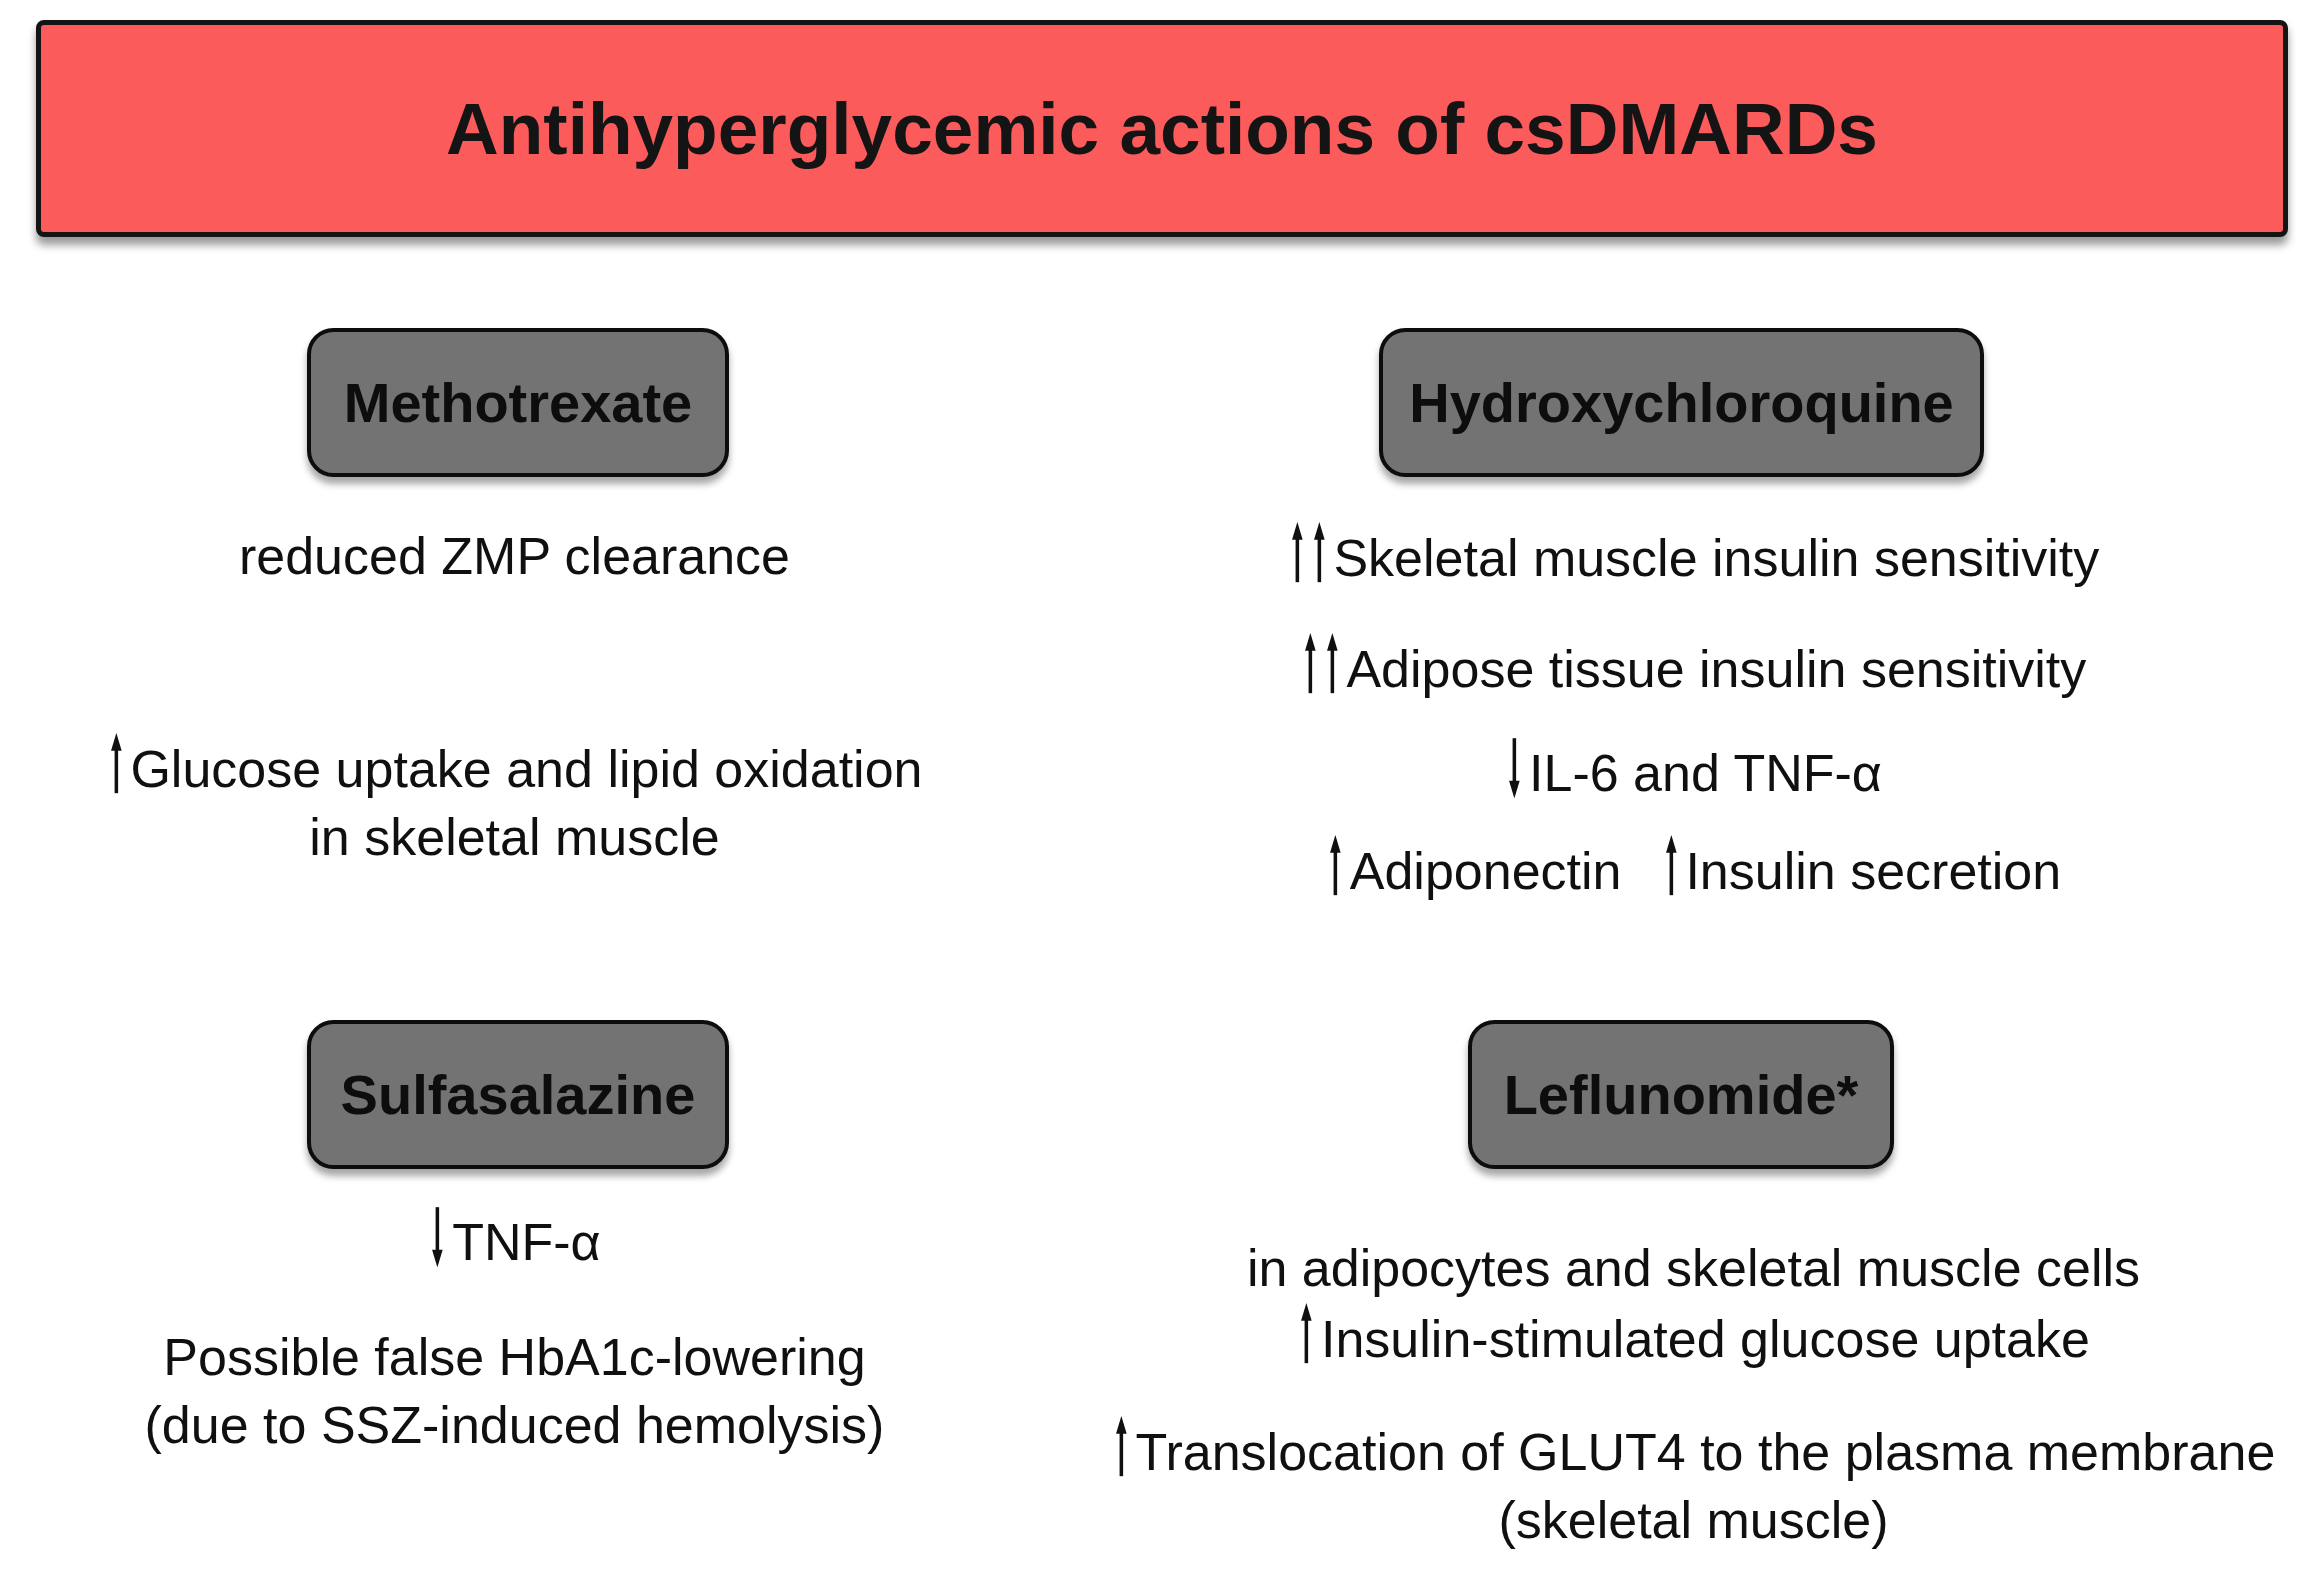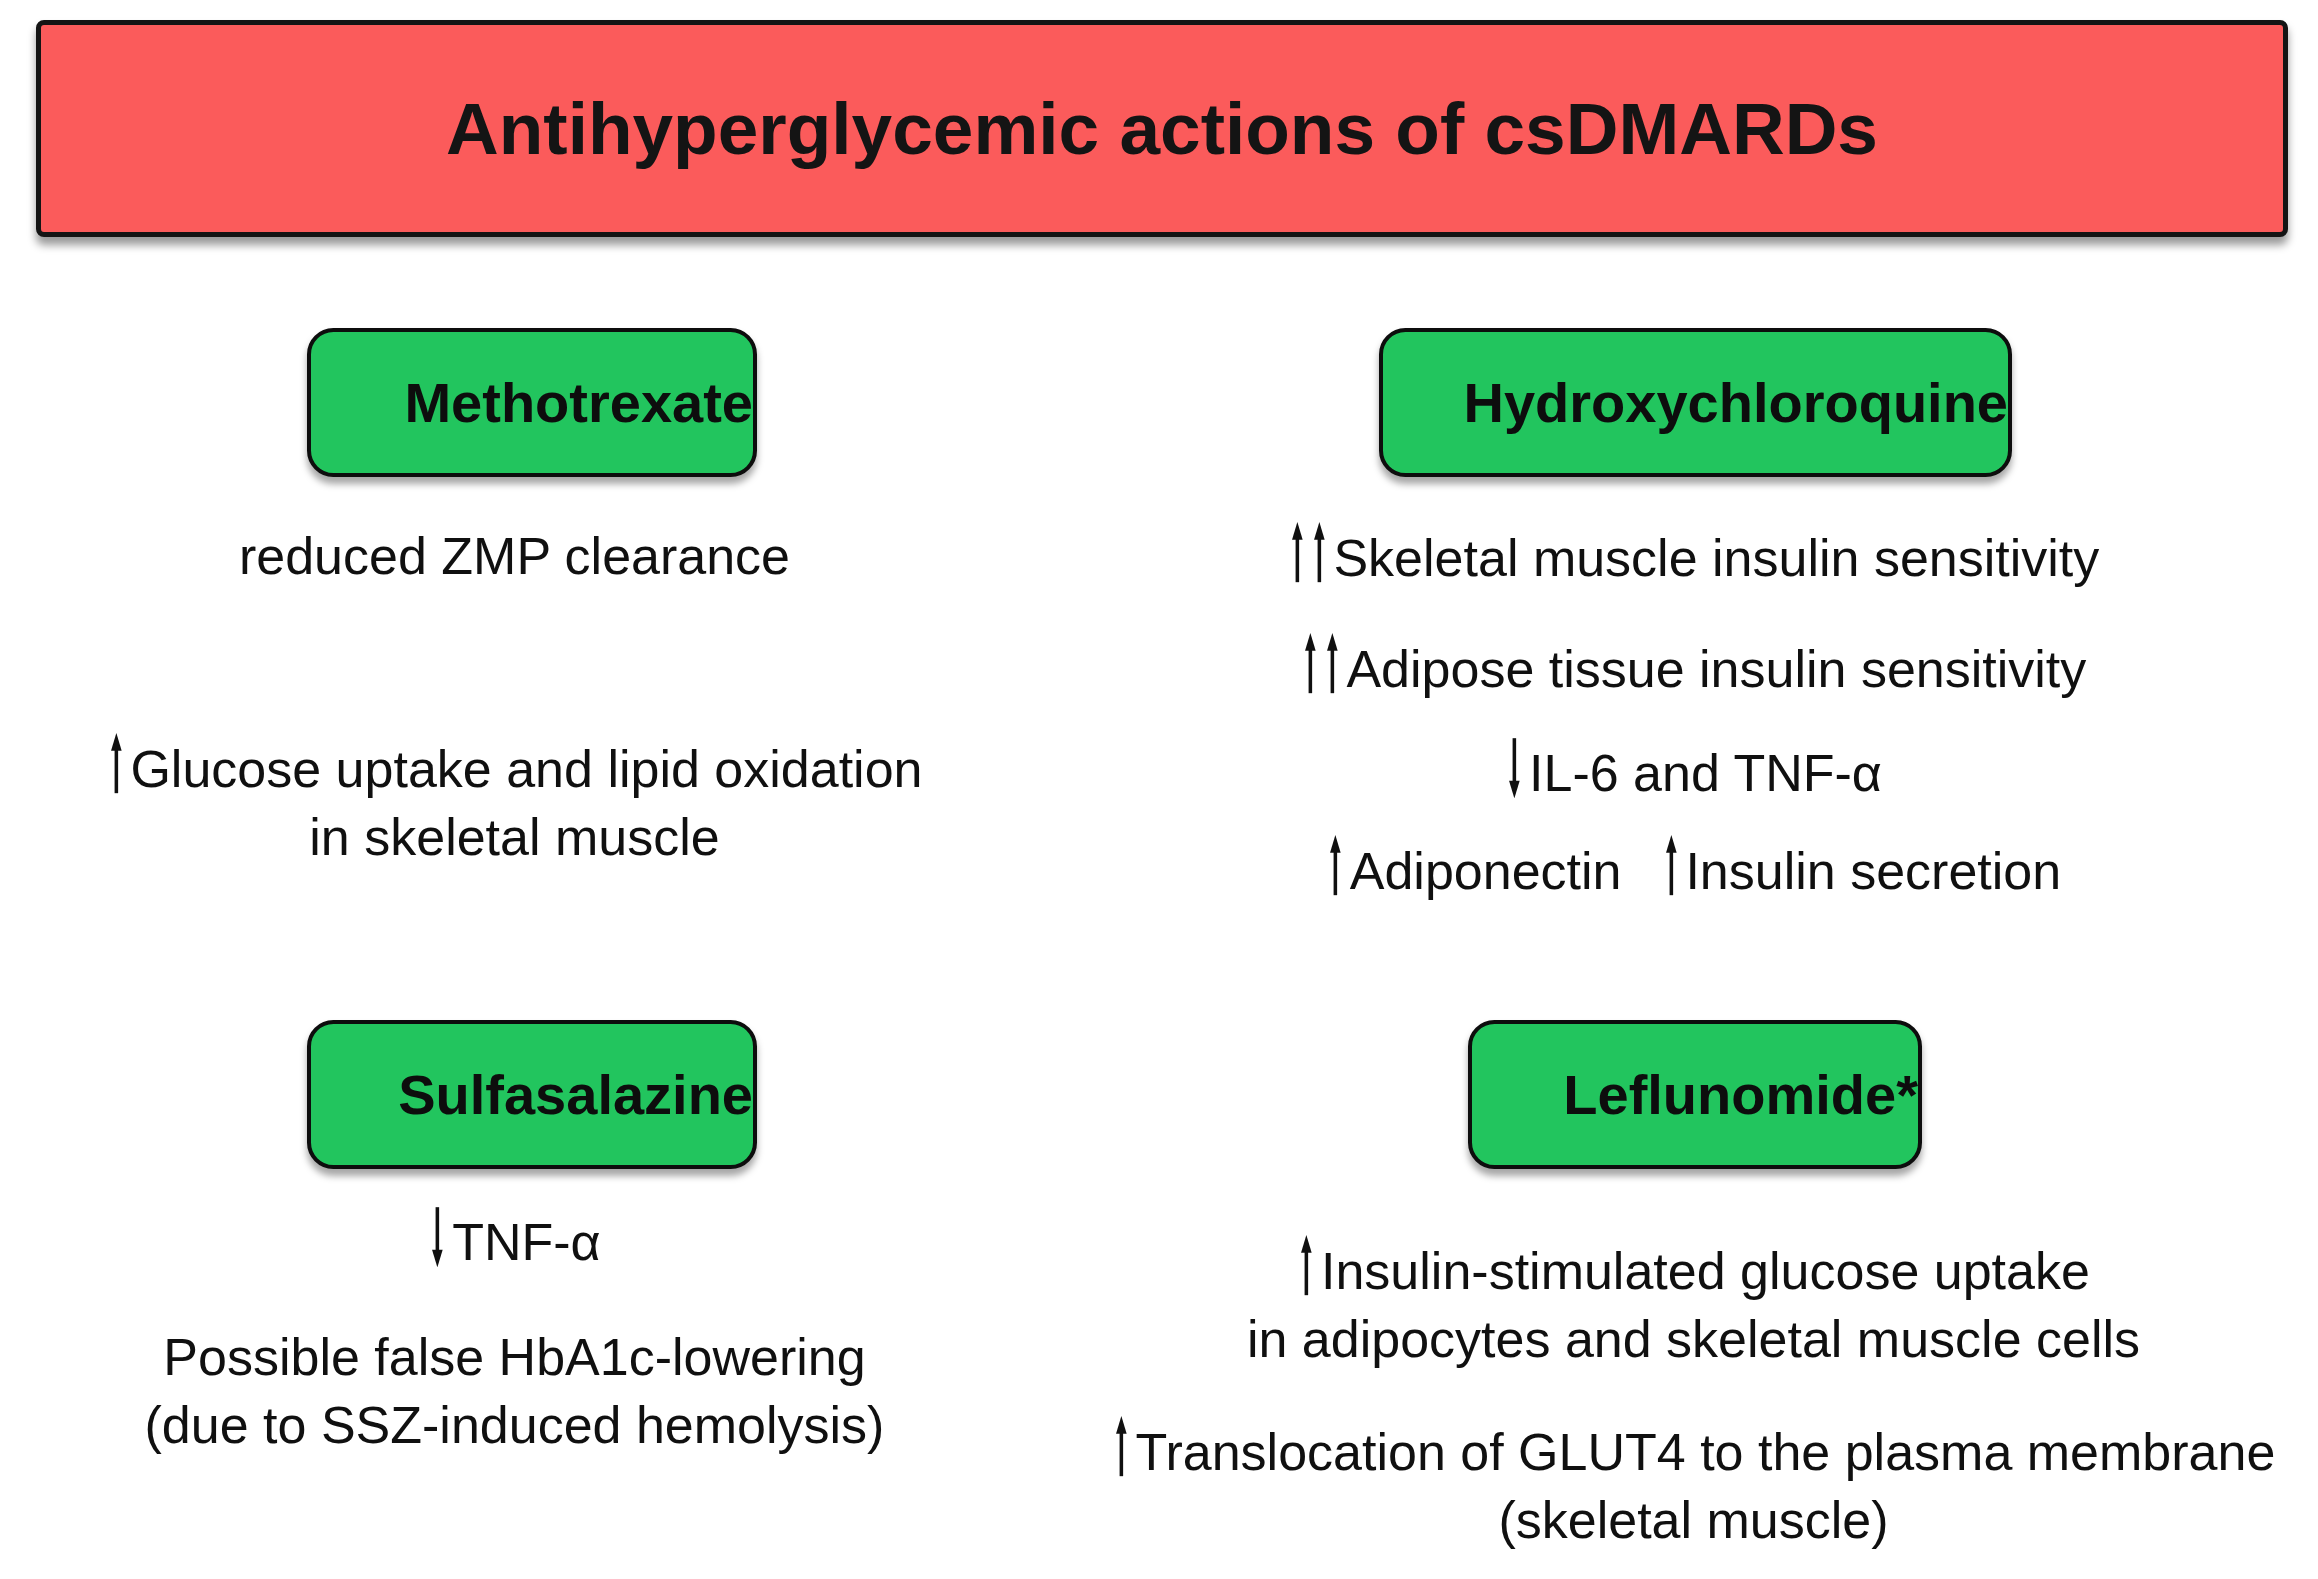--- a/index.html
+++ b/index.html
@@ -18,28 +18,27 @@
     width:2242px; height:207px;
     background:#fb5b5b;
     border:5px solid #141414;
     border-radius:8px;
     box-shadow:0 7.7px 8.8px rgba(0,0,0,0.40);
     display:flex; align-items:center; justify-content:center;
     font-size:73px; font-weight:700; color:#141414;
   }
   .drug-box{
     position:absolute;
-    background:#22c55e;
+    background:#737373;
     border:4.4px solid #0d0d0d;
     border-radius:26.4px;
     box-shadow:0 6.6px 7.7px rgba(0,0,0,0.35);
-    display:flex; align-items:center; justify-content:flex-end;
+    display:flex; align-items:center; justify-content:center;
     font-size:56px; font-weight:700; color:#0d0d0d;
     text-align:center;
-    padding-left:28px;
   }
   .box-mtx{left:307px; top:328px;  width:414px;  height:141px;}
   .box-hcq{left:1379px;top:328px;  width:597px; height:141px;}
   .box-ssz{left:307px; top:1020px; width:414px;  height:141px;}
   .box-lef{left:1468px;top:1020px; width:418px;  height:141px;}
   .note{
     position:absolute;
     text-align:center;
     font-size:52px;
     line-height:1.30;
@@ -146,27 +145,27 @@
         </svg><span>TNF-α</span>
     </div>
   </div>
 
   <div class="note col-left" style="top:1324px">
     <div class="line"><span>Possible false HbA1c-lowering</span></div>
     <div class="line"><span>(due to SSZ-induced hemolysis)</span></div>
   </div>
 
   <div class="note col-right" style="top:1235px">
+    <div class="line"><span>in adipocytes and skeletal muscle cells</span></div>
     <div class="line">
       <svg class="arr" viewBox="0 0 30 104">
           <line x1="15" y1="102" x2="15" y2="22" stroke="#101010" stroke-width="6"></line>
           <polygon points="15,0 6,30 24,30" fill="#101010"></polygon>
         </svg><span>Insulin-stimulated glucose uptake</span>
     </div>
-    <div class="line"><span>in adipocytes and skeletal muscle cells</span></div>
   </div>
 
   <div class="note col-right" style="top:1416px">
     <div class="line">
       <svg class="arr" viewBox="0 0 30 104">
           <line x1="15" y1="102" x2="15" y2="22" stroke="#101010" stroke-width="6"></line>
           <polygon points="15,0 6,30 24,30" fill="#101010"></polygon>
         </svg><span>Translocation of GLUT4 to the plasma membrane</span>
     </div>
     <div class="line"><span>(skeletal muscle)</span></div>

